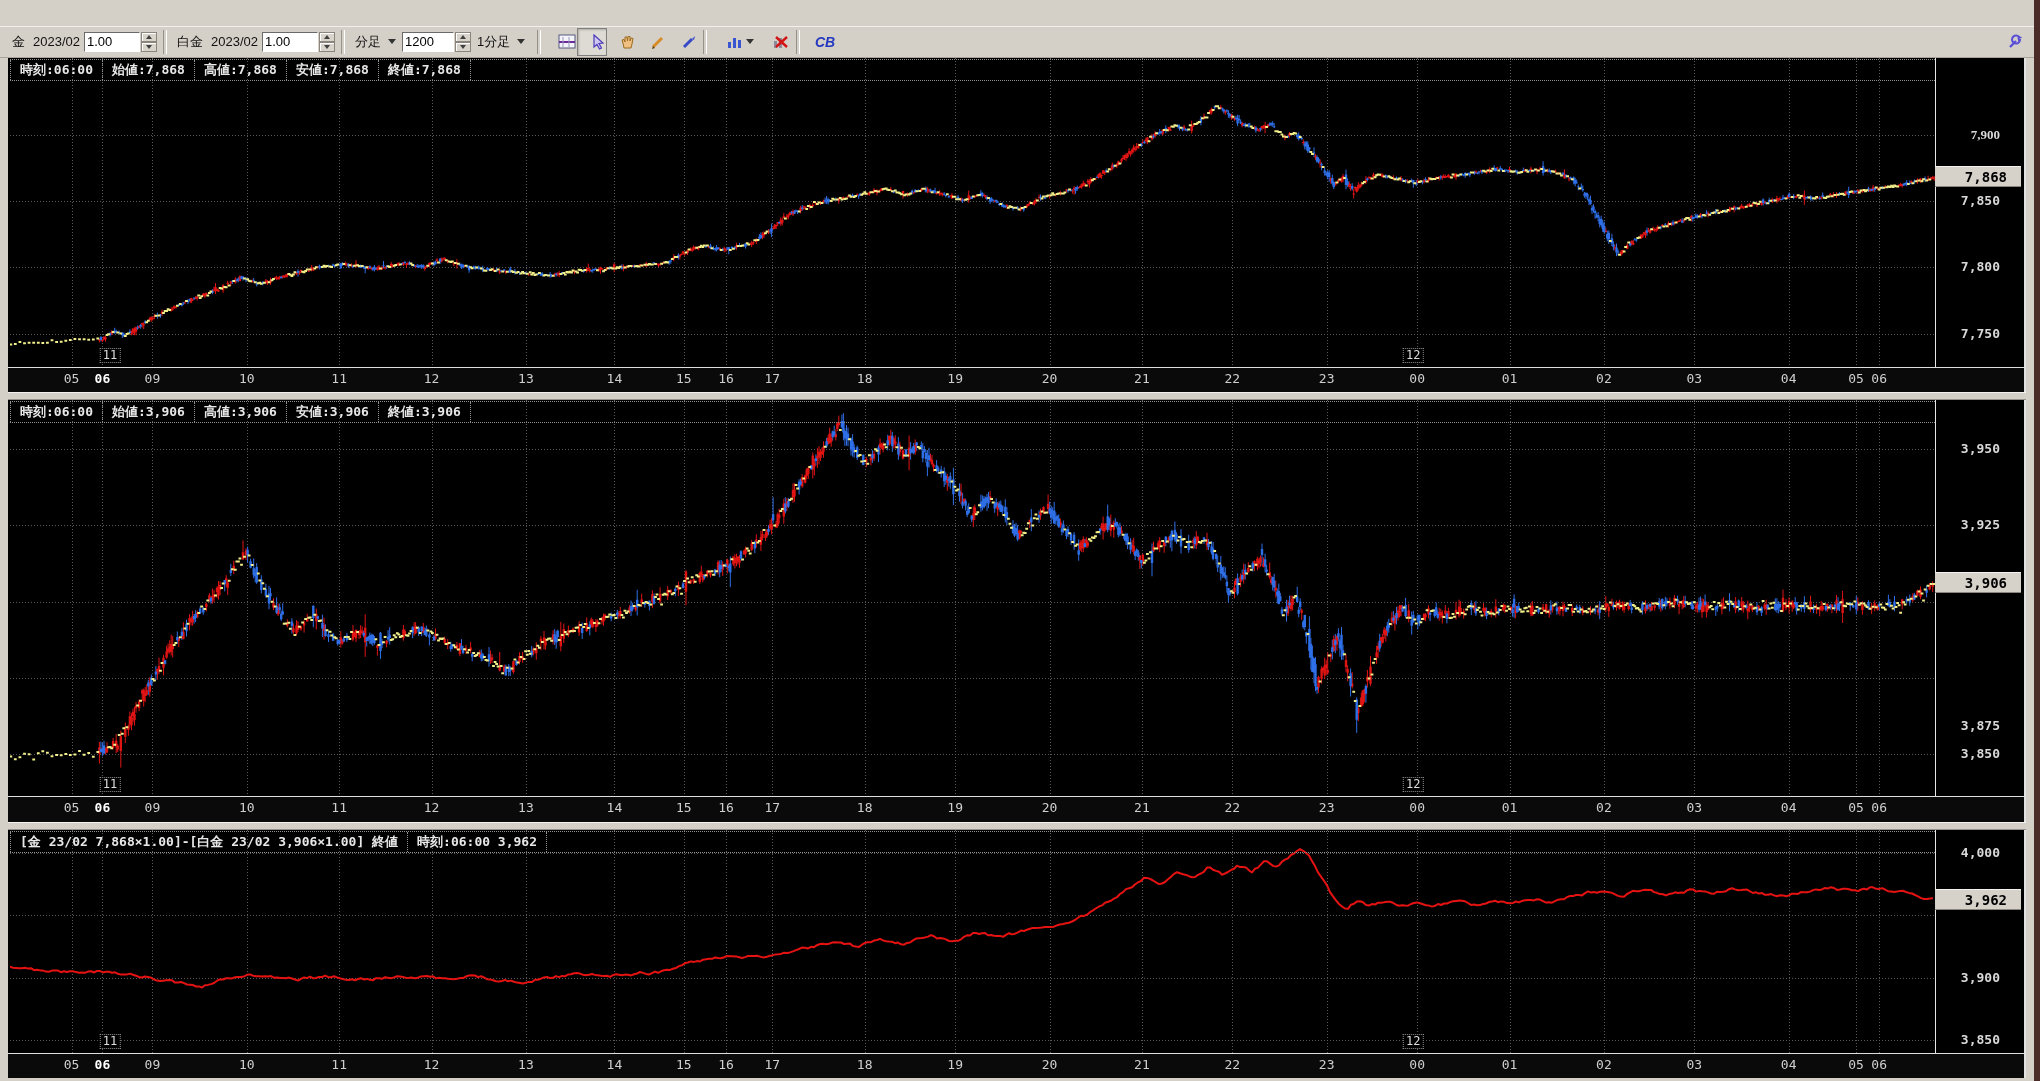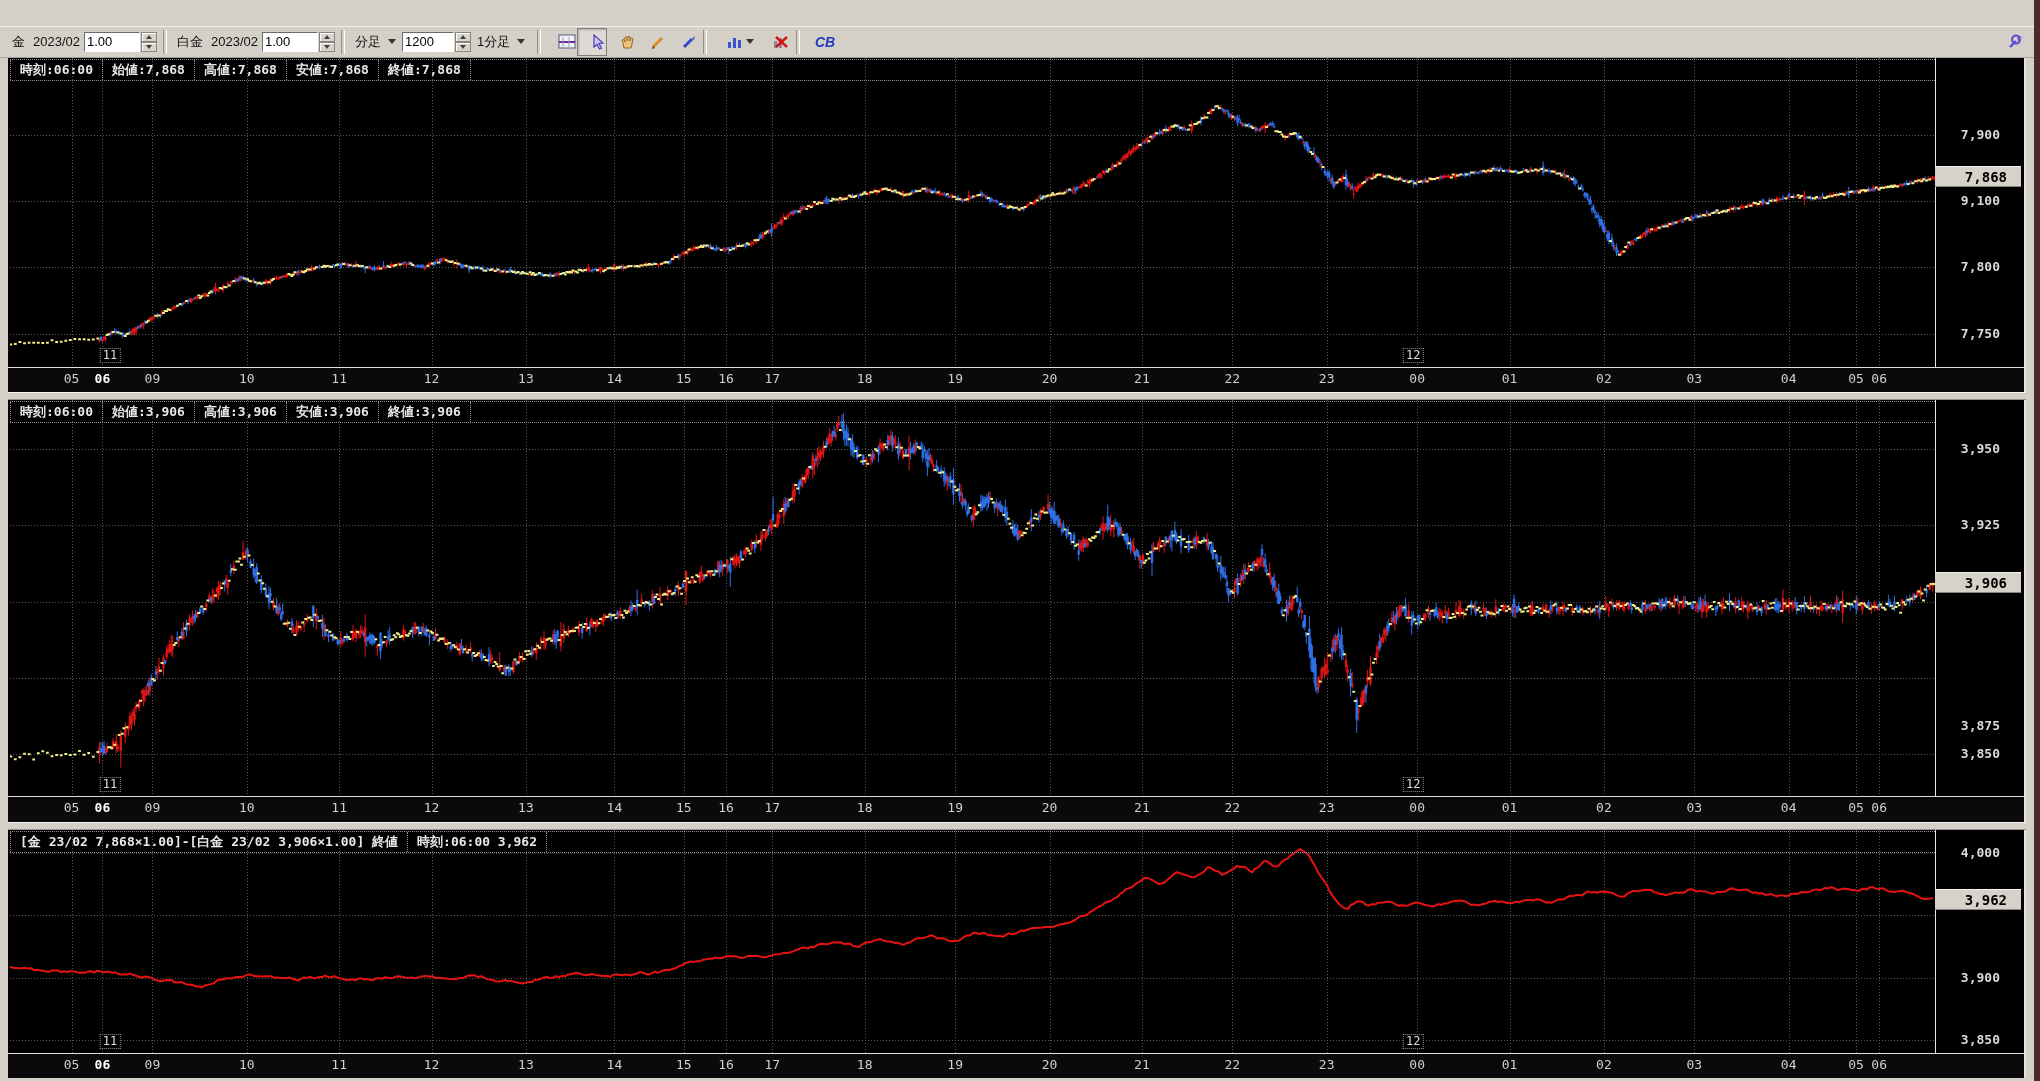--- a/index.html
+++ b/index.html
@@ -191,22 +191,22 @@
         </div>
         <div class="daylabel" style="left: 102.1px; top: 290px;">11</div>
         <div class="daylabel" style="left: 1405.33px; top: 290px;">12</div>
         <div class="statusbar">
           <div class="seg">時刻:06:00</div>
           <div class="seg">始値:7,868</div>
           <div class="seg">高値:7,868</div>
           <div class="seg">安値:7,868</div>
           <div class="seg">終値:7,868</div>
         </div>
-        <div class="plabel" style="top: 68.8376px;">7,900</div>
-        <div class="plabel" style="top: 135.077px;">9,100</div>
+        <div class="plabel" style="top: 68.8376px; font-family: Liberation Serif, serif;">7,900</div>
+        <div class="plabel" style="top: 135.077px;">7,850</div>
         <div class="plabel" style="top: 201.316px;">7,800</div>
         <div class="plabel" style="top: 267.556px;">7,750</div>
         <div class="price-tag" style="top: 108.231px;">7,868</div>
         <div class="xaxis" style="height: 24px;">
           <div class="tlabel" style="left: 63.6px;">05</div>
           <div class="tlabel bold" style="left: 94.4px;">06</div>
           <div class="tlabel" style="left: 144.45px;">09</div>
           <div class="tlabel" style="left: 238.775px;">10</div>
           <div class="tlabel" style="left: 331.175px;">11</div>
           <div class="tlabel" style="left: 423.575px;">12</div>

